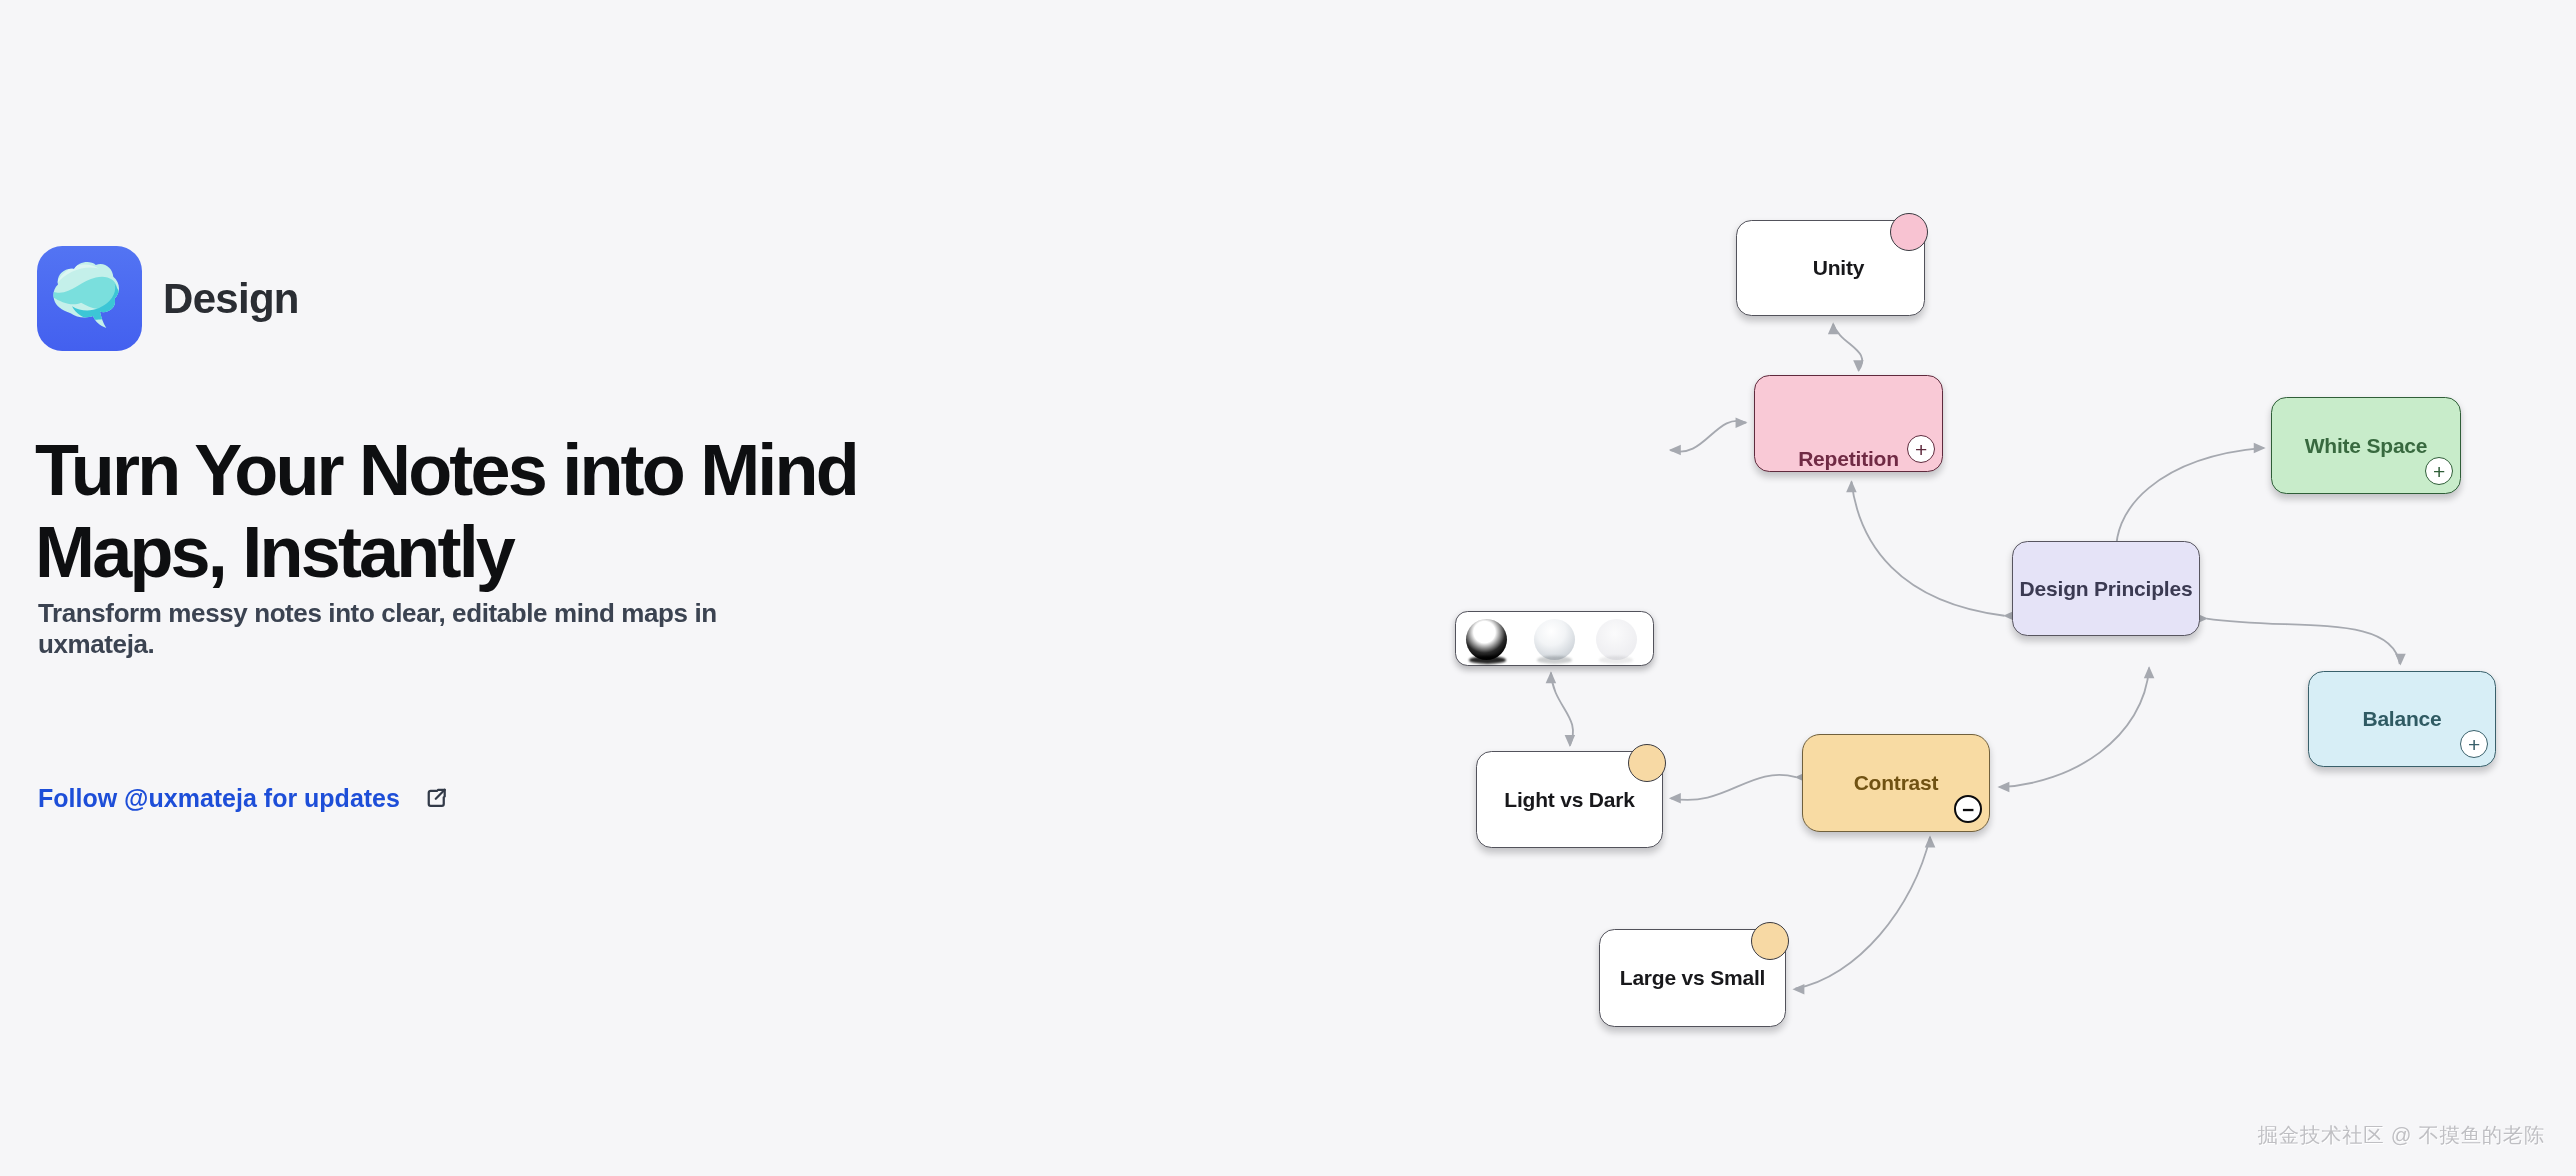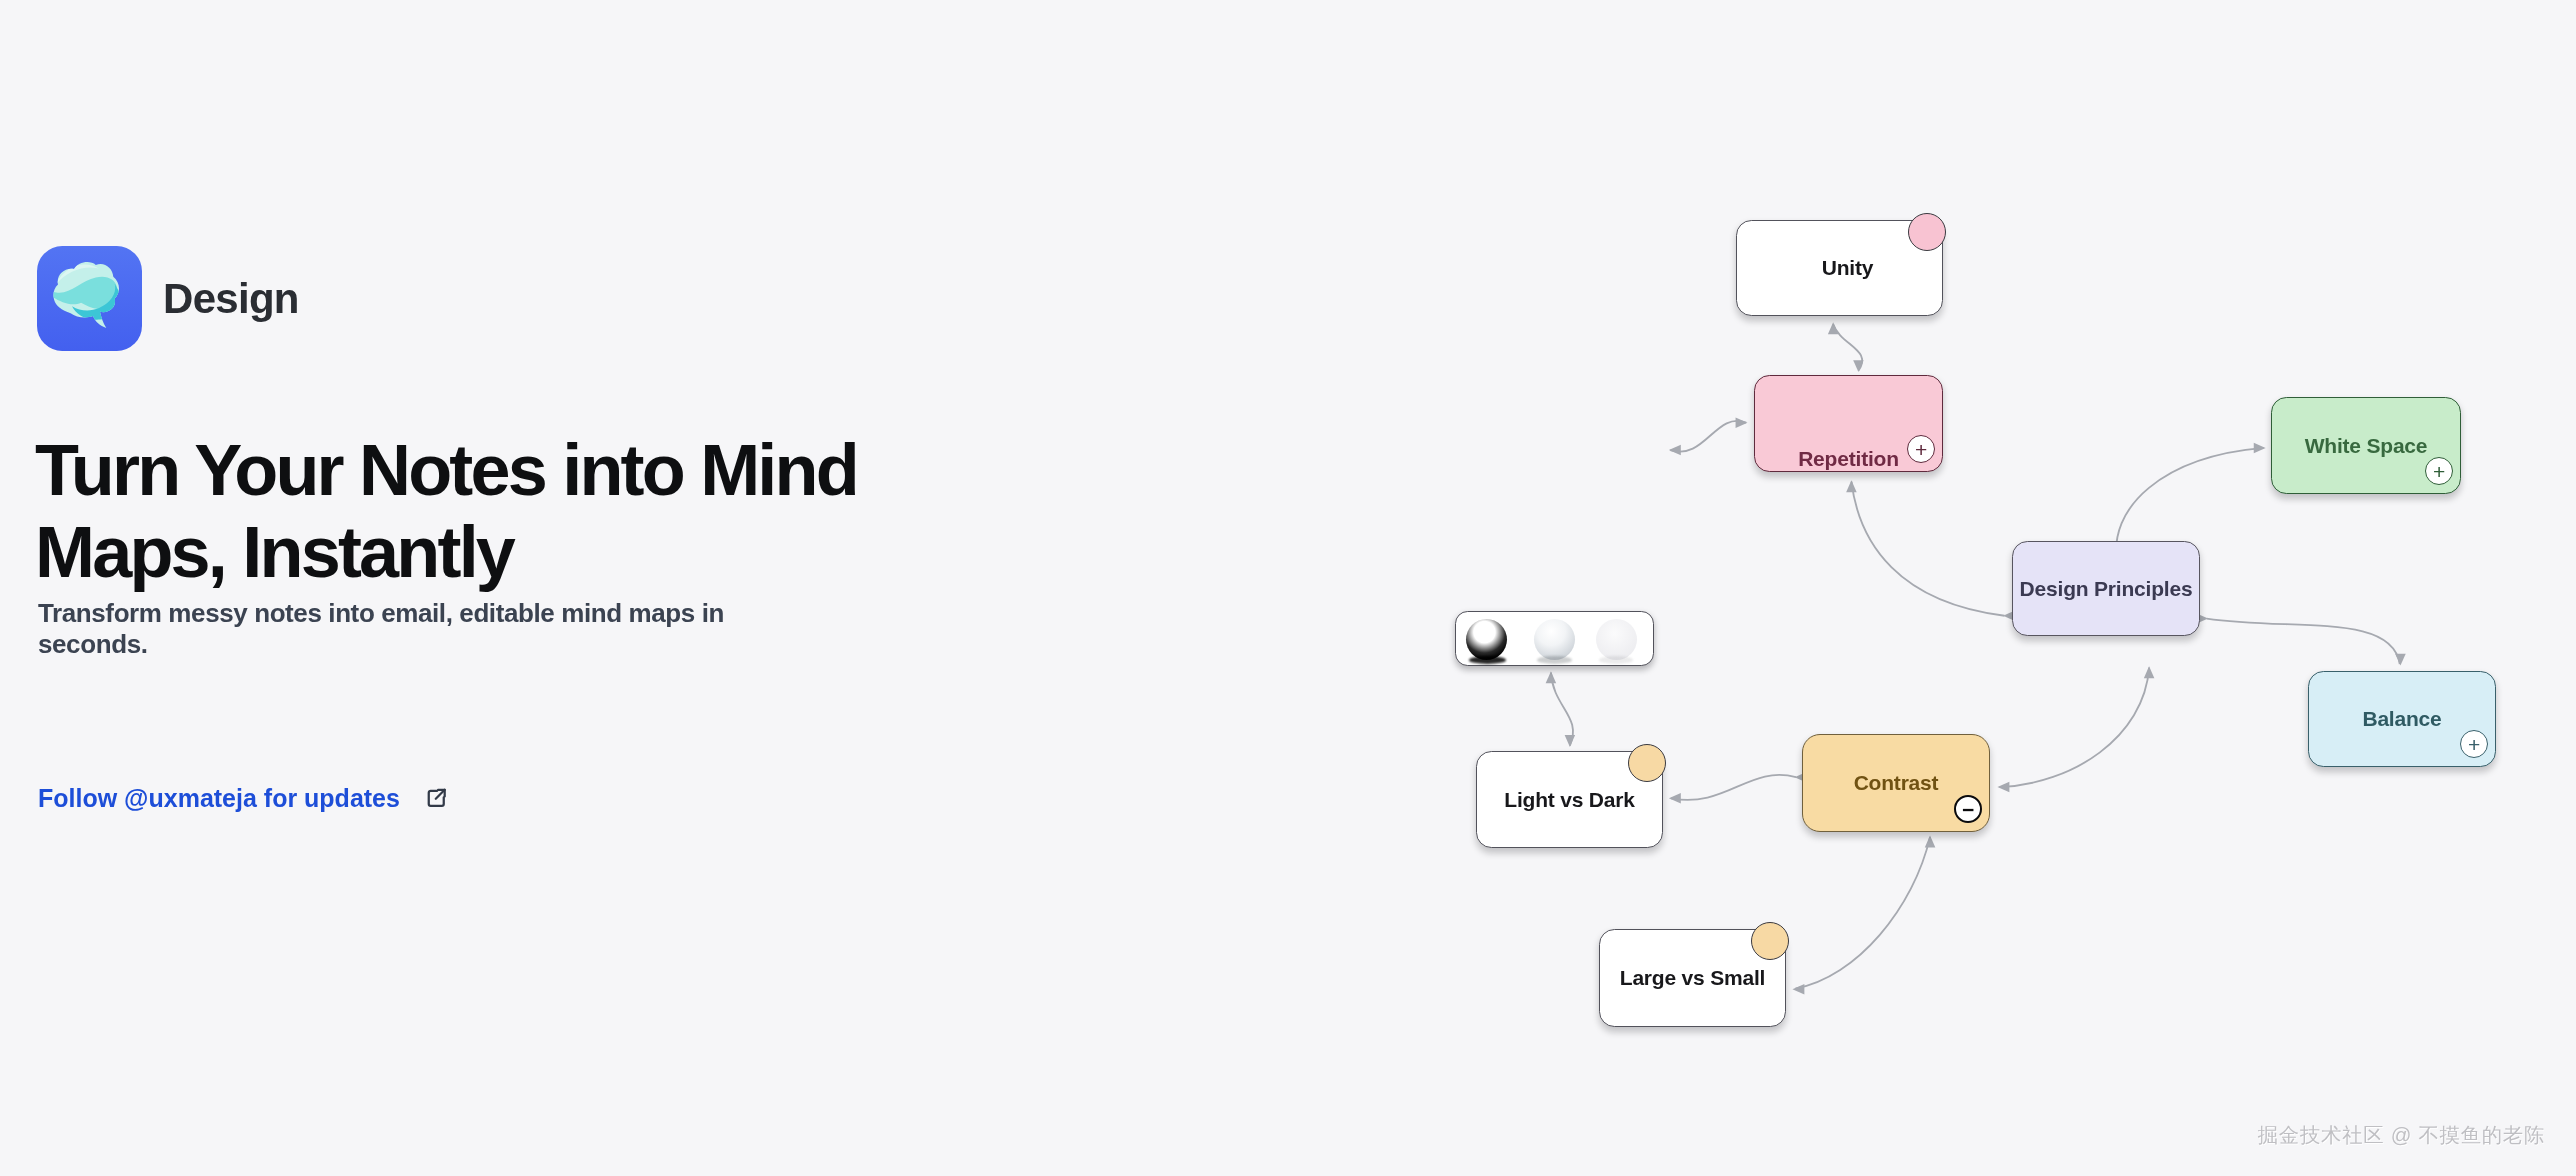--- a/index.html
+++ b/index.html
@@ -100,21 +100,21 @@
       </g>
     </svg>
     <div class="brand-name">Design</div>
   </div>
 
   <h1 class="headline">
     <span>Turn Your Notes into Mind</span>
     <span>Maps, Instantly</span>
   </h1>
 
-  <div class="subheadline">Transform messy notes into email, editable mind maps in seconds.</div>
+  <div class="subheadline">Transform messy notes into clear, editable mind maps in uxmateja.</div>
 
 
   <a class="follow">
     <span>Follow @uxmateja for updates</span>
     <svg viewBox="0 0 24 24" fill="none" stroke-width="2.4" stroke-linecap="round" stroke-linejoin="round">
       <path d="M13 4 H6 a2 2 0 0 0 -2 2 v12 a2 2 0 0 0 2 2 h12 a2 2 0 0 0 2 -2 v-7"></path>
       <path d="M14 3 h7 v7"></path>
         <path d="M21 3 L11.5 12.5"></path>
     </svg>
   </a>
@@ -160,21 +160,21 @@
       <path class="head" d="M0,0 L-17,-7.5 L-17,7.5 Z" transform="translate(2749 1190) rotate(-90)"></path>
       <path class="head" d="M0,0 L-17,-7.5 L-17,7.5 Z" transform="translate(2553 1409) rotate(180)"></path>
     </g>
     <g>
       <path class="link" d="M 2236,1062 C 2254,1020 2212,1008 2209,958"></path>
       <path class="head" d="M0,0 L-17,-7.5 L-17,7.5 Z" transform="translate(2236 1064) rotate(90)"></path>
       <path class="head" d="M0,0 L-17,-7.5 L-17,7.5 Z" transform="translate(2209 956) rotate(-90)"></path>
     </g>
   </svg>
 
-  <div class="node" style="left:1736px;top:220px;width:207px;height:96px;padding-left:16px;">
+  <div class="node" style="left:1736px;top:220px;width:189px;height:96px;padding-left:16px;">
     <span>Unity</span>
     <span class="dot-badge dot-badge--pink"></span>
   </div>
 
   <div class="node node--pink" style="left:1754px;top:375px;width:189px;height:97px;align-items:flex-end;">
     <span>Repetition</span>
     <span class="corner-badge corner-badge--maroon">+</span>
   </div>
 
 

